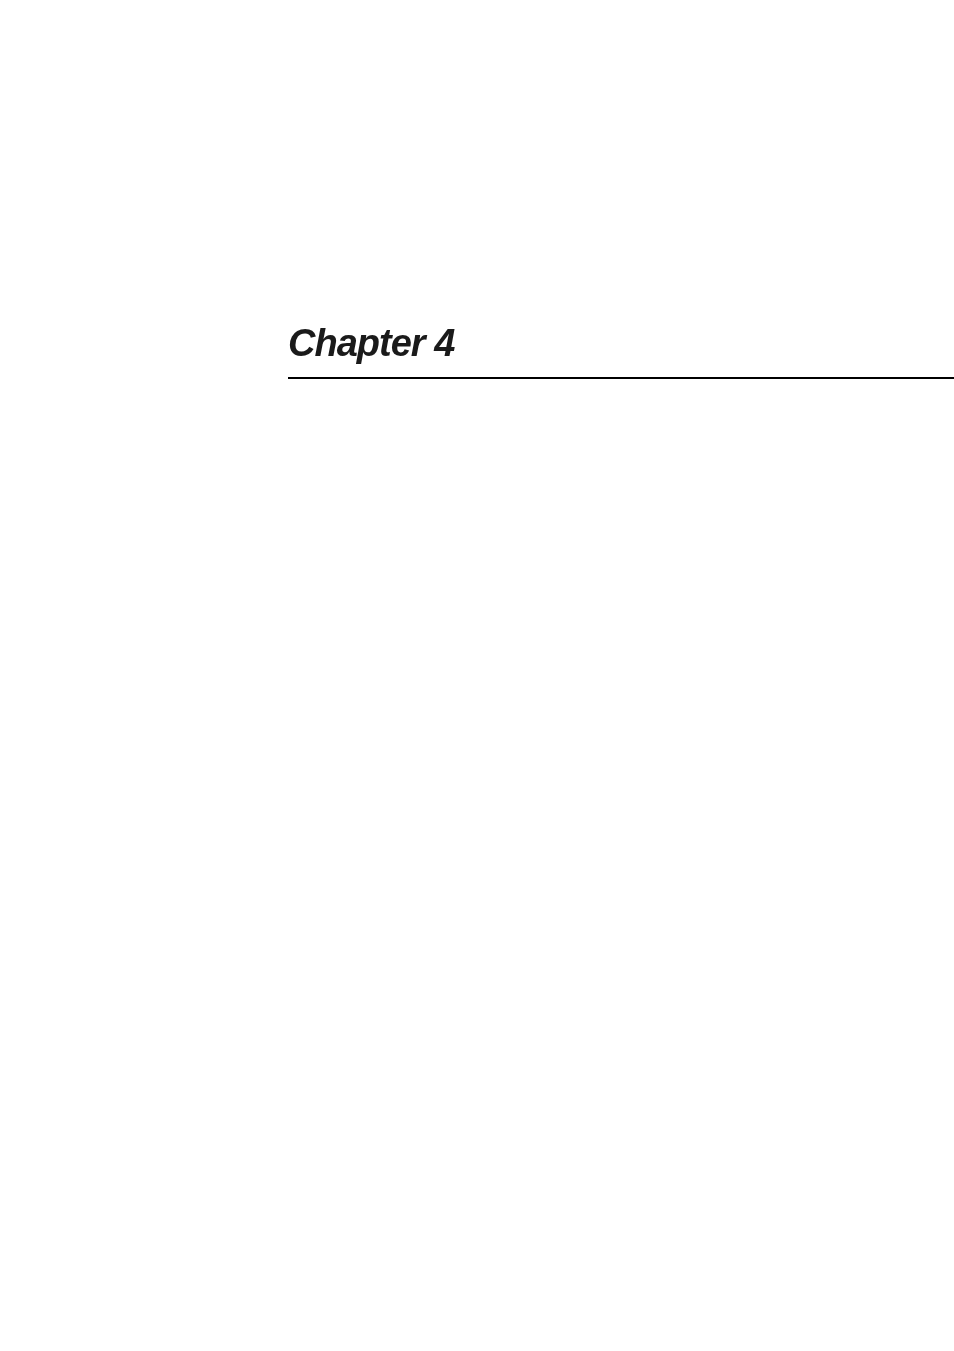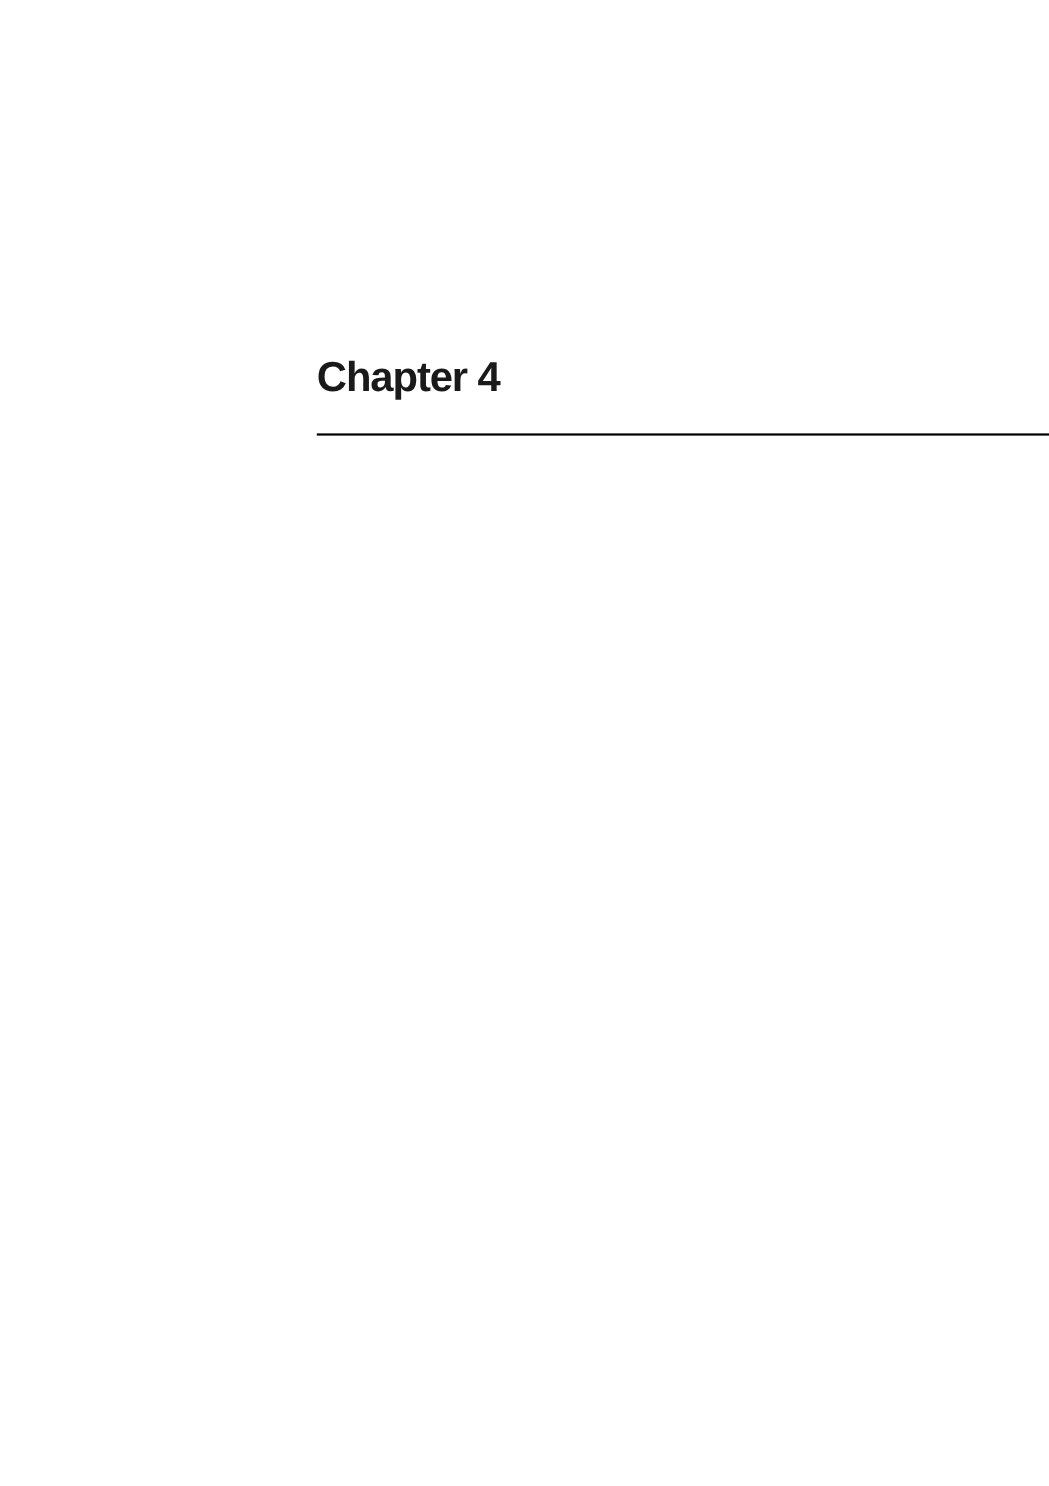--- a/index.html
+++ b/index.html
@@ -13,21 +13,22 @@
       background: #ffffff;
       position: relative;
       font-family: Arial, Helvetica, sans-serif;
     }
     .chapter-heading {
       position: absolute;
       top: 322px;
       left: 288px;
       right: 0;
       border-bottom: 2px solid #000000;
-      padding-bottom: 29px;
+      padding-bottom: 12px;
+      font-style: italic;
     }
     .chapter-heading h1 {
       font-family: "Arial Black", Arial, sans-serif;
       font-weight: 900;
       font-size: 38px;
       color: #1a1a1a;
       letter-spacing: -1px;
       font-stretch: condensed;
     }
   </style>

